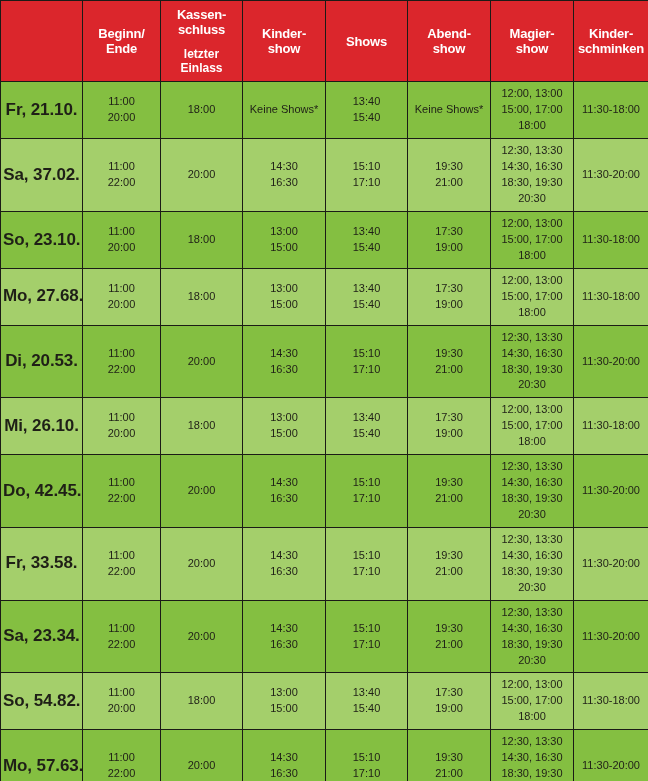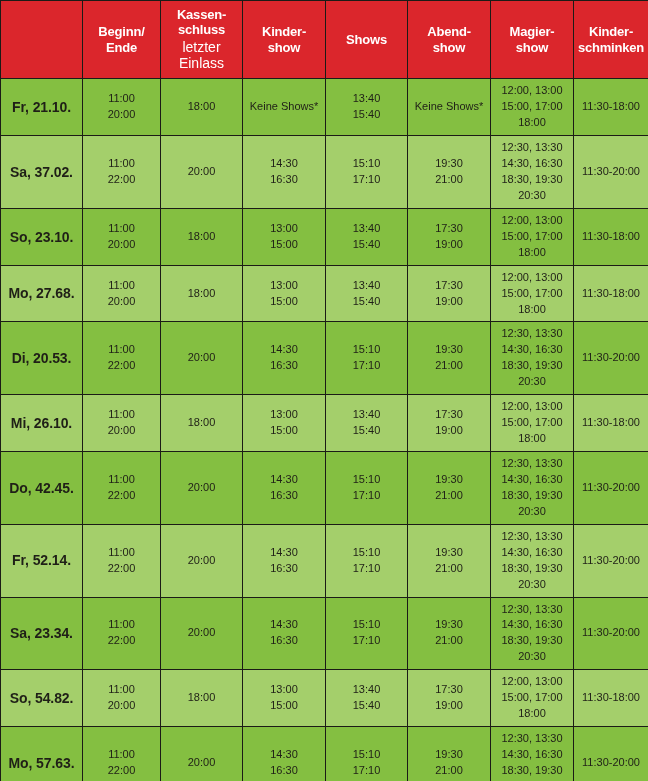--- a/index.html
+++ b/index.html
@@ -46,42 +46,42 @@
     height: 52px;
     box-sizing: border-box;
   }
   thead th.corner { background: #db262c; }
   .hdr-main {
     display: block;
     white-space: pre-line;
   }
   .hdr-sub {
     display: block;
-    font-size: 14px;
-    font-weight: normal;
+    font-size: 12px;
+    font-weight: bold;
     line-height: 1.2;
-    margin-top: 1px;
+    margin-top: 9px;
     letter-spacing: 0px;
   }
 
   
   tbody td {
     border: 1.5px solid #1b1b16;
     text-align: center;
     vertical-align: middle;
     color: #1f1f17;
     font-size: 11px;
     line-height: 1.45;
     padding: 4px 2px;
     box-sizing: border-box;
     white-space: pre-line;
   }
   tbody td.date-cell {
     font-weight: bold;
-    font-size: 14px;
+    font-size: 17px;
     letter-spacing: -0.1px;
     white-space: nowrap;
   }
 
   tbody tr.row-dark  td { background: #84bf41; }
   tbody tr.row-light td { background: #a4cf6b; }
 </style>
 </head>
 <body>
 
@@ -239,21 +239,21 @@
 17:10</td>
         <td>19:30
 21:00</td>
         <td>12:30, 13:30
 14:30, 16:30
 18:30, 19:30
 20:30</td>
         <td>11:30-20:00</td>
       </tr>
       <tr class="row-light">
-        <td class="date-cell">Fr, 52.14.</td>
+        <td class="date-cell">Fr, 33.58.</td>
         <td>11:00
 22:00</td>
         <td>20:00</td>
         <td>14:30
 16:30</td>
         <td>15:10
 17:10</td>
         <td>19:30
 21:00</td>
         <td>12:30, 13:30

